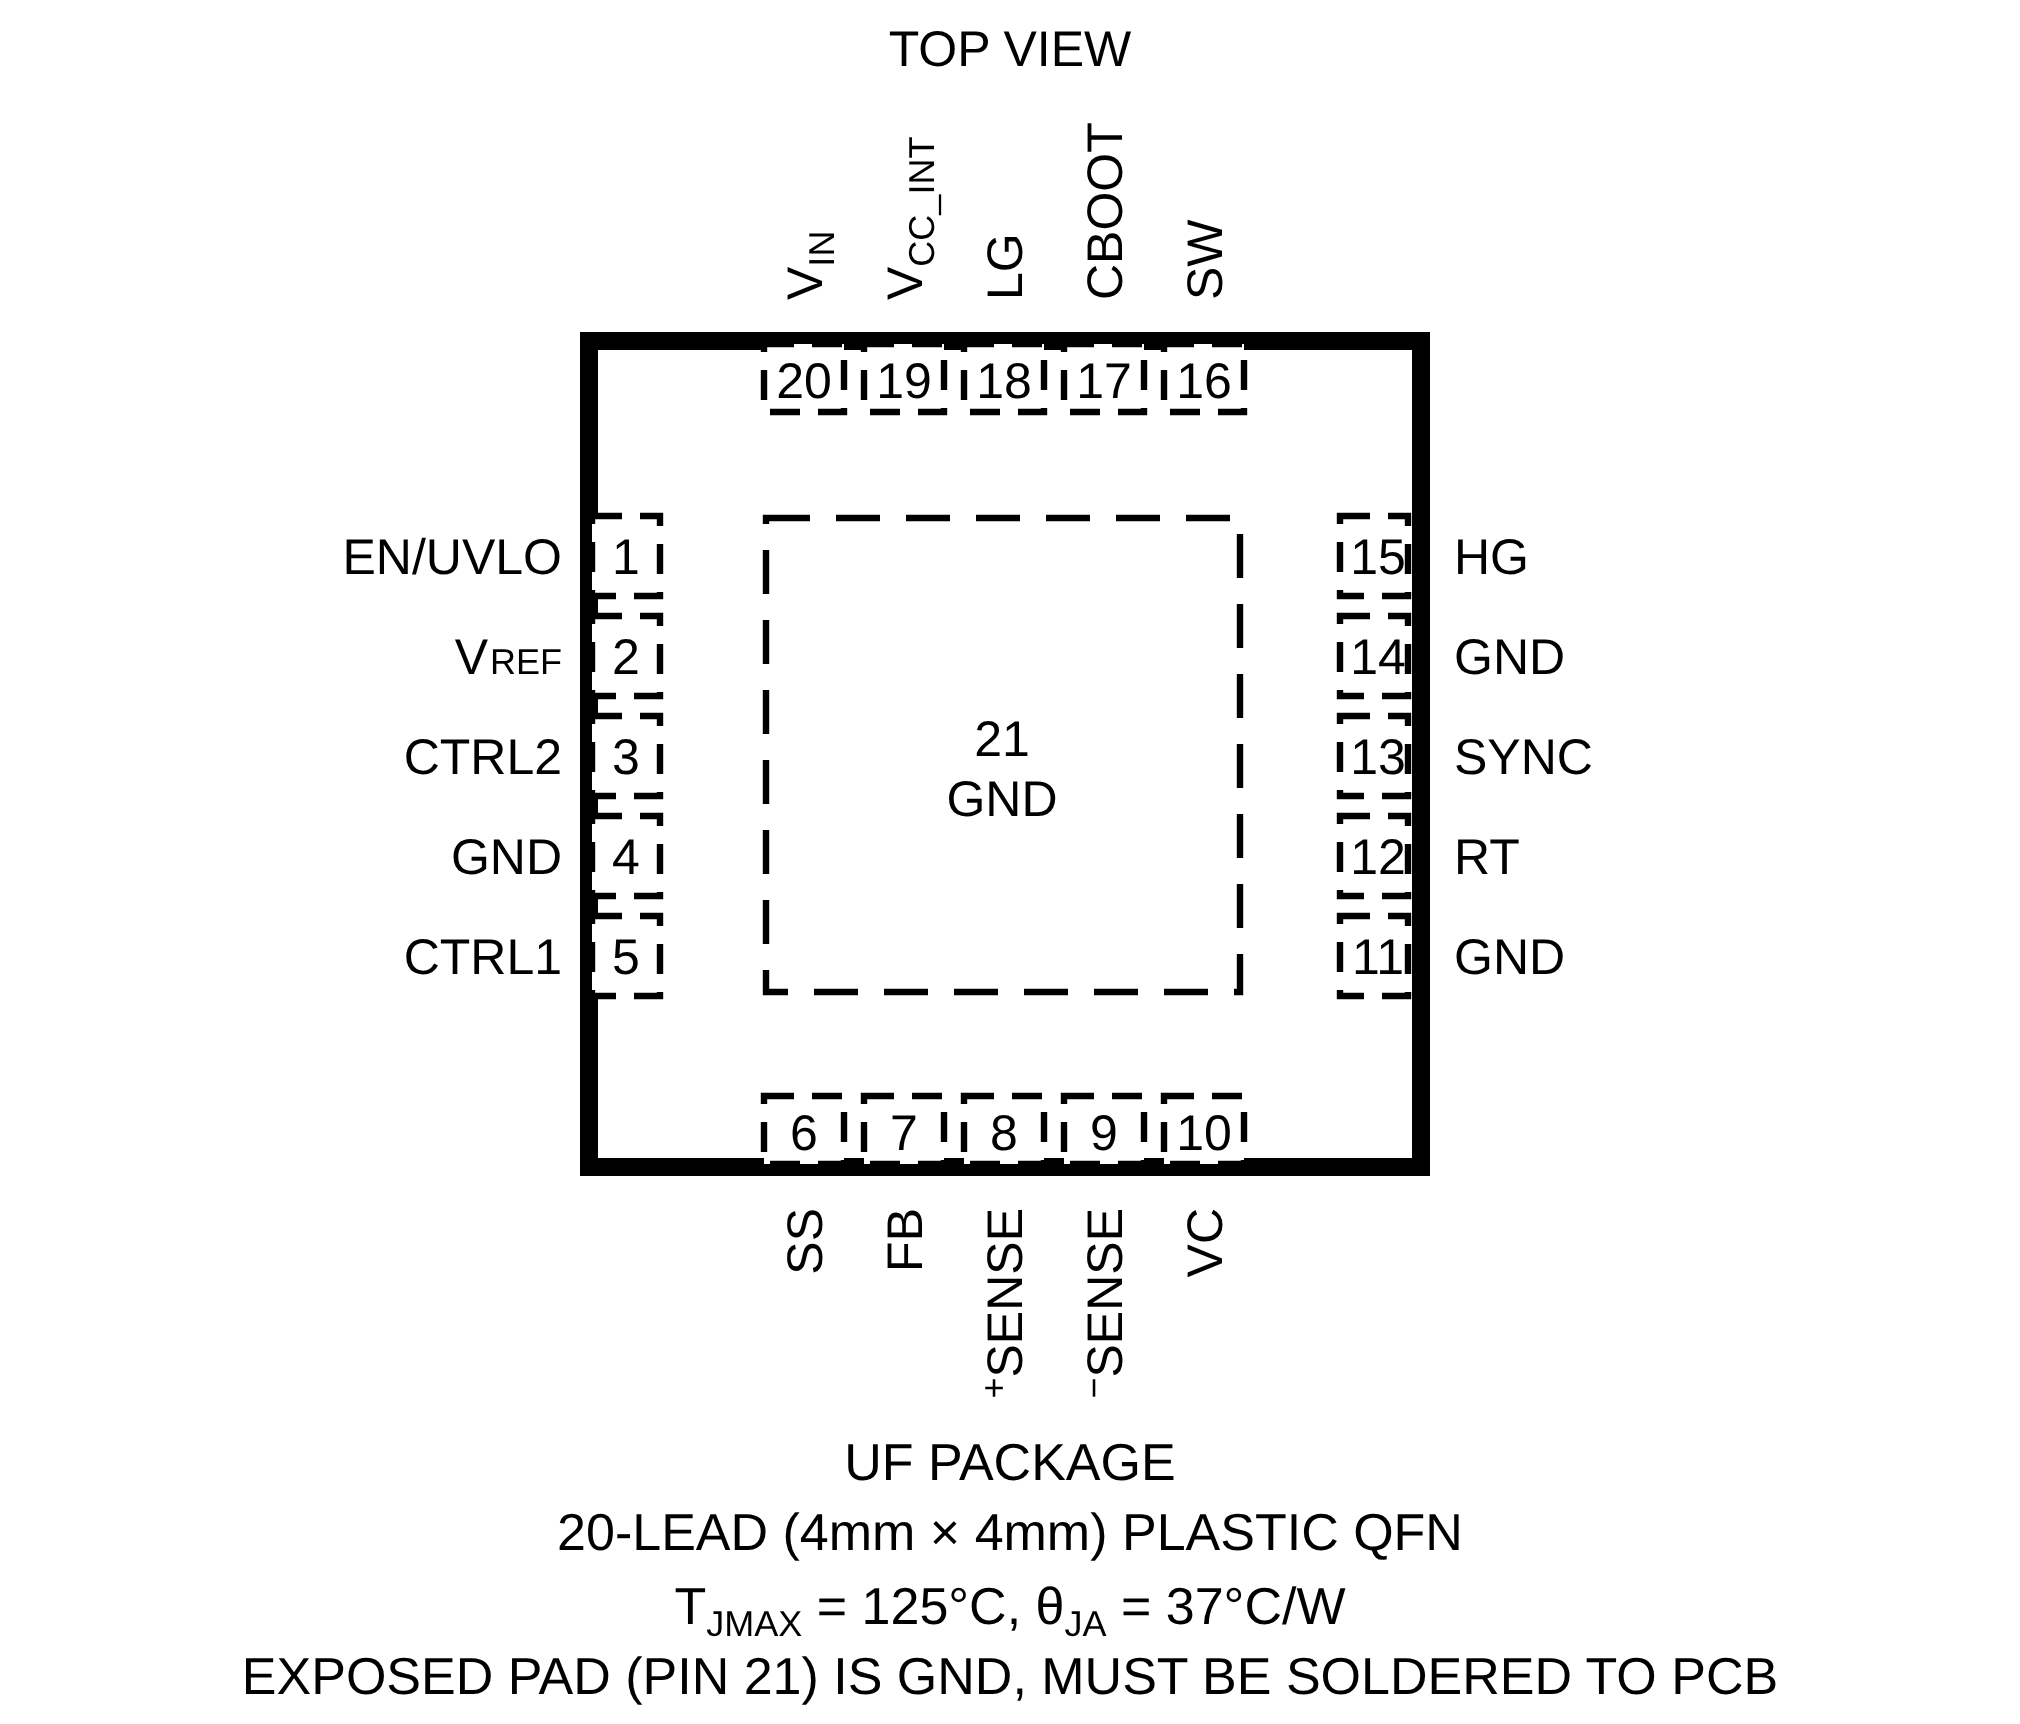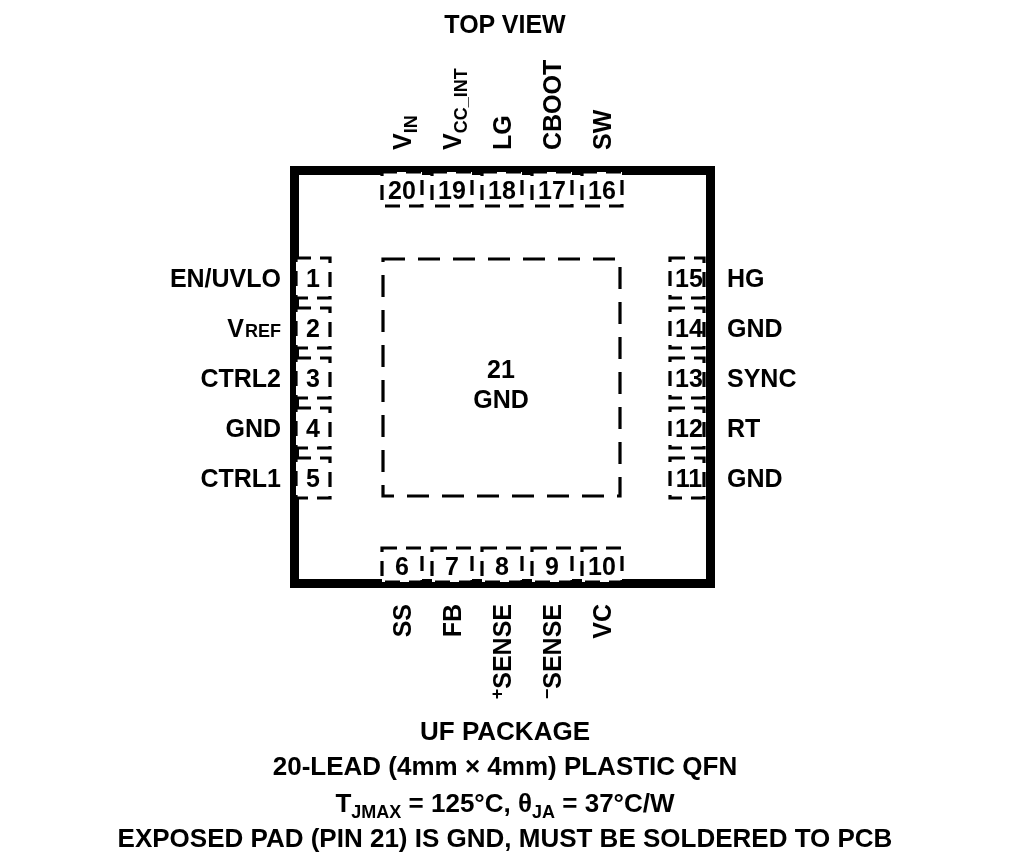--- a/index.html
+++ b/index.html
@@ -11,21 +11,20 @@
     width: 1010px;
     height: 862px;
     font-family: "Liberation Sans", sans-serif;
     color: #000000;
     overflow: hidden;
   }
   #stage {
     position: relative;
     width: 820px;
     height: 862px;
-    font-weight: bold;
   }
   svg#pinout {
     display: block;
     width: 1010px;
     height: 862px;
   }
   text {
     font-family: "Liberation Sans", sans-serif;
     fill: #000000;
     stroke: none;

